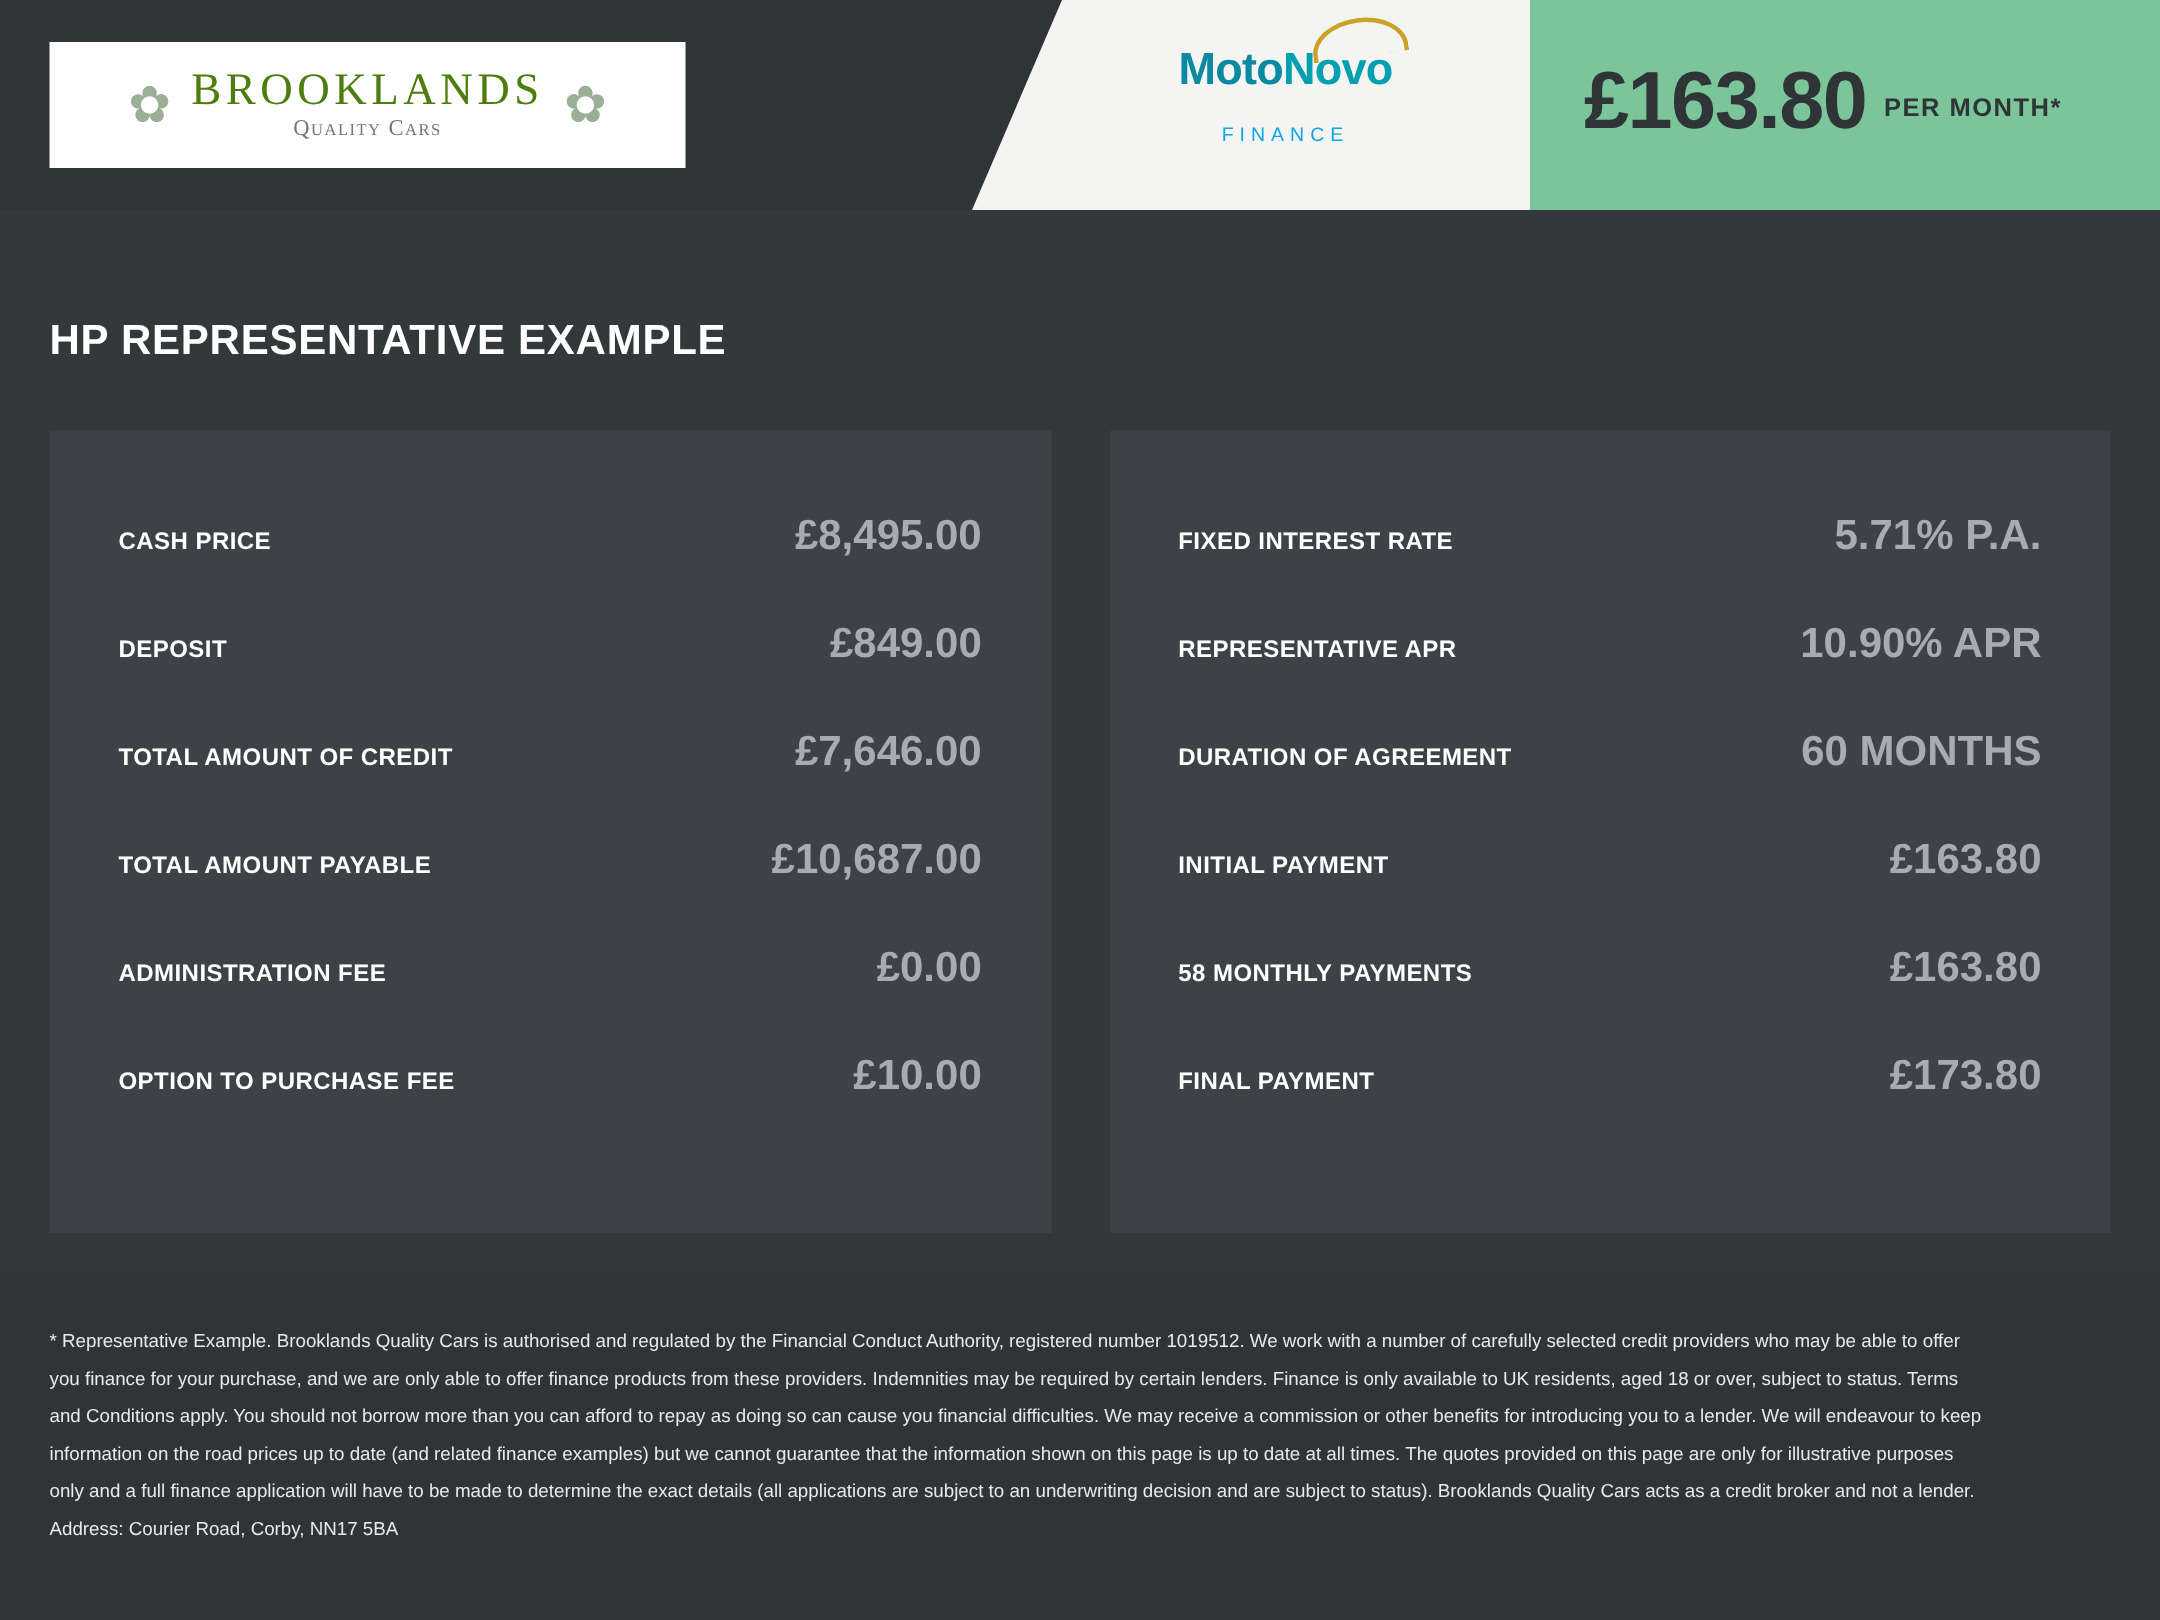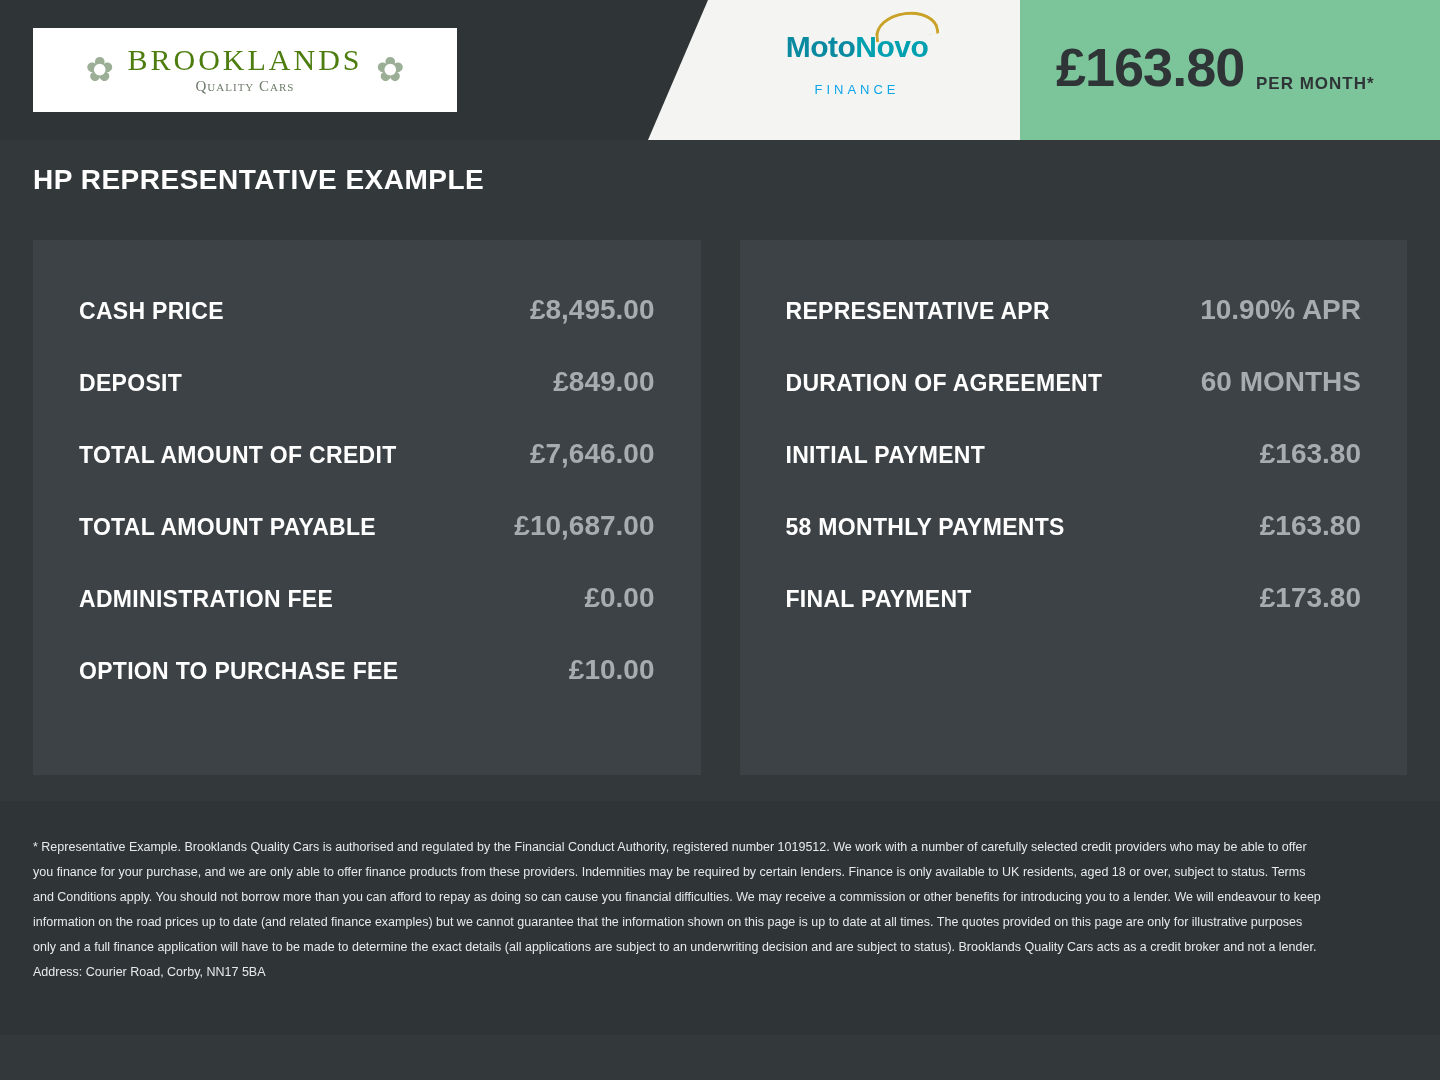--- a/index.html
+++ b/index.html
@@ -102,31 +102,31 @@
     position:absolute;
     left:1056px; top:40px;
     font-size:54px;
     font-weight:bold;
     color:#2f3437;
     letter-spacing:-1px;
     line-height:1;
   }
   .permonth {
     position:absolute;
-    left:1256px; top:74px;
+    left:1256px; top:62px;
     font-size:17px;
     font-weight:bold;
     color:#2f3437;
     letter-spacing:1px;
   }
 
   
   .content { padding:0 33px; }
   .page-title {
-    margin-top:24px;
+    margin-top:71px;
     font-size:28px;
     font-weight:bold;
     letter-spacing:.5px;
   }
 
   .panels {
     display:flex;
     gap:39px;
     margin-top:44px;
   }
@@ -136,21 +136,21 @@
     padding:34px 46px 30px 46px;
     min-height:535px;
   }
   .row {
     display:flex;
     align-items:baseline;
     justify-content:space-between;
     padding:20px 0;
   }
   .row .label {
-    font-size:23px;
+    font-size:16px;
     font-weight:bold;
     letter-spacing:.3px;
     color:#ffffff;
     white-space:nowrap;
   }
   .row .value {
     font-size:28px;
     color:#a6acaf;
     white-space:nowrap;
     font-weight:bold;
@@ -227,20 +227,24 @@
         <span class="value">£0.00</span>
       </div>
       <div class="row">
         <span class="label">OPTION TO PURCHASE FEE</span>
         <span class="value">£10.00</span>
       </div>
     </div>
 
     <div class="panel">
       <div class="row">
+        <span class="label">FIXED INTEREST RATE</span>
+        <span class="value">5.71% P.A.</span>
+      </div>
+      <div class="row">
         <span class="label">REPRESENTATIVE APR</span>
         <span class="value">10.90% APR</span>
       </div>
       <div class="row">
         <span class="label">DURATION OF AGREEMENT</span>
         <span class="value">60 MONTHS</span>
       </div>
       <div class="row">
         <span class="label">INITIAL PAYMENT</span>
         <span class="value">£163.80</span>

